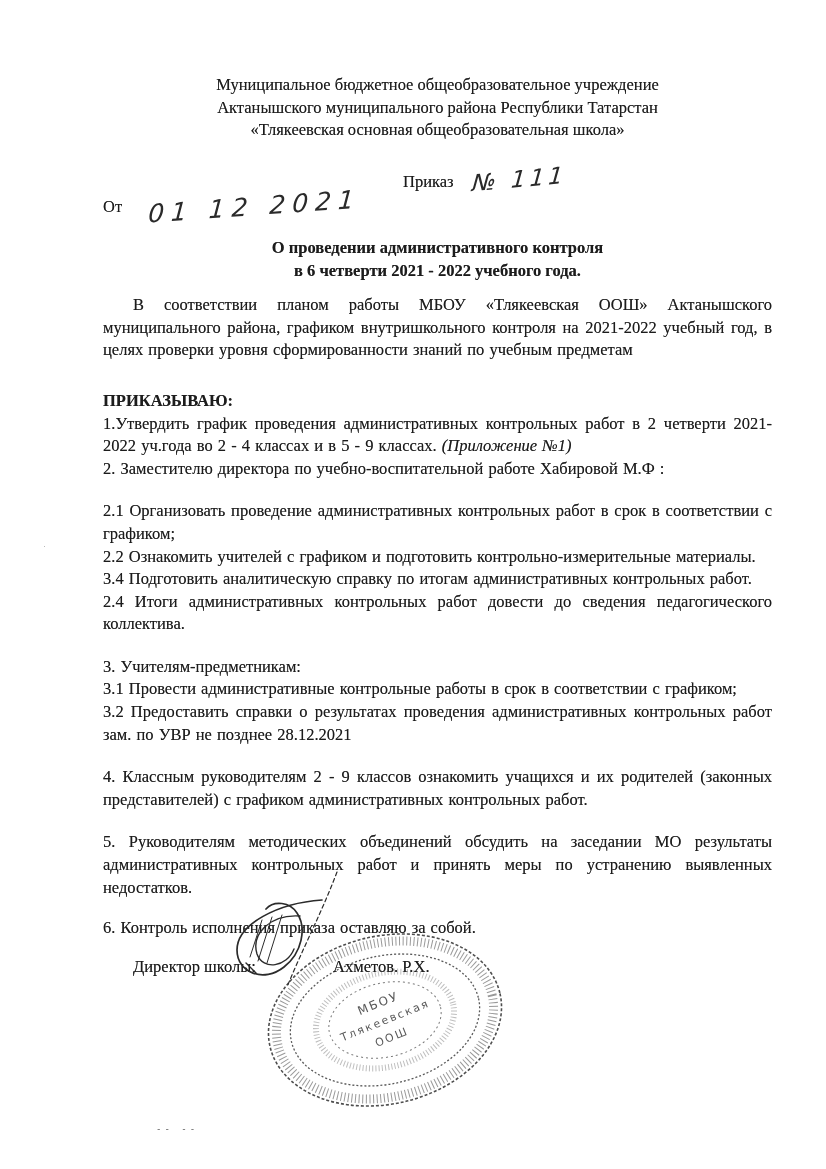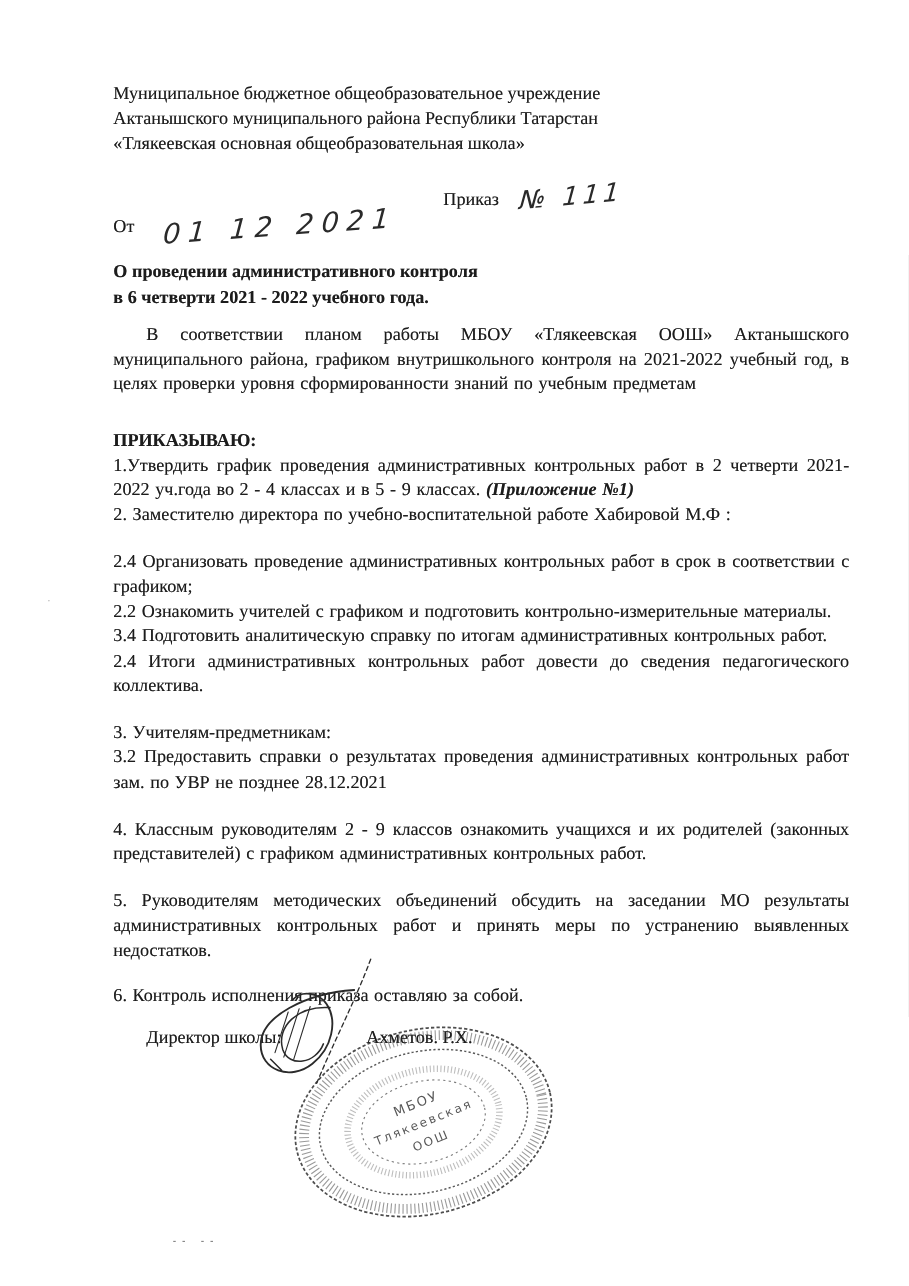--- a/index.html
+++ b/index.html
@@ -7,38 +7,38 @@
     position:relative; width:826px; height:1169px; background:#ffffff;
     margin:0 auto; overflow:hidden;
     font-family:"Liberation Serif","DejaVu Serif",serif;
     color:#1c1c1c;
   }
   .flow{
     position:absolute; left:103px; top:74px; width:669px;
     font-size:16.5px; line-height:22.6px;
     text-shadow:0 0 .5px rgba(20,20,20,.55);
   }
-  .center{}
+  .center{text-align:center;}
   .just{text-align:justify; word-spacing:1px; margin:0;}
   p{margin:0;}
   .hdr{margin-bottom:26px;}
   .order-line{padding-left:300px; white-space:nowrap;}
   .hand{
     display:inline-block;
     font-family:"DejaVu Sans",sans-serif;
     font-style:italic; color:#2a2a2a; text-shadow:none;
   }
   .hand-num{font-size:23px; letter-spacing:4px; transform:rotate(-5deg) skewX(-10deg); margin-left:14px;}
   .hand-date{font-size:25px; letter-spacing:7px; transform:rotate(-4deg) skewX(-8deg); margin-left:22px; position:relative; top:3px;}
   .subject{margin-top:18px;font-weight:bold;}
   .intro{margin-top:12px; text-indent:30px;}
   .resolve{margin-top:28px;font-weight:bold;}
   .gap{height:20px;}
   .gap-sm{height:18px;}
-  .bold-it{font-weight:bold; font-style:italic;}
+  .bold-it{font-weight:normal; font-style:italic;}
   .sig-row{margin-top:16px; padding-left:30px; position:relative; z-index:2;}
   .sig-name{display:inline-block; margin-left:73px;}
   .overlay{position:absolute; left:0; top:0; pointer-events:none; z-index:3;}
   .artifact-bottom{
     position:absolute; left:156px; top:1124px; font-size:9px; letter-spacing:3px;
     color:#555; font-family:"DejaVu Sans Mono",monospace;
   }
   .margin-dot{position:absolute; left:43px; top:541px; font-size:9px; color:#999;}
   .stamp-text{
     font-family:"DejaVu Sans",sans-serif; fill:#2e2e2e; opacity:.8;
@@ -75,28 +75,29 @@
 
     <p class="just intro">В соответствии планом работы МБОУ «Тлякеевская ООШ» Актанышского муниципального района, графиком внутришкольного контроля на 2021-2022 учебный год, в целях проверки уровня сформированности знаний по учебным предметам</p>
 
     <p class="resolve">ПРИКАЗЫВАЮ:</p>
 
     <p class="just"><span>1.Утвердить график проведения административных контрольных работ в 2 четверти 2021-2022 уч.года во 2 - 4 классах и в 5 - 9 классах. </span><span class="bold-it">(Приложение №1)</span></p>
     <p class="just">2. Заместителю директора по учебно-воспитательной работе Хабировой М.Ф :</p>
 
     <div class="gap"></div>
 
-    <p class="just">2.4 Организовать проведение административных контрольных работ в срок в соответствии с графиком;</p>
+    <p class="just">2.1 Организовать проведение административных контрольных работ в срок в соответствии с графиком;</p>
     <p class="just">2.2 Ознакомить учителей с графиком и подготовить контрольно-измерительные материалы.</p>
     <p class="just">3.4 Подготовить аналитическую справку по итогам административных контрольных работ.</p>
     <p class="just">2.4 Итоги административных контрольных работ довести до сведения педагогического коллектива.</p>
 
     <div class="gap"></div>
 
     <p class="just">3. Учителям-предметникам:</p>
+    <p class="just">3.1 Провести административные контрольные работы в срок в соответствии с графиком;</p>
     <p class="just">3.2 Предоставить справки о результатах проведения административных контрольных работ зам. по УВР не позднее 28.12.2021</p>
 
     <div class="gap"></div>
 
     <p class="just">4. Классным руководителям 2 - 9 классов ознакомить учащихся и их родителей (законных представителей) с графиком административных контрольных работ.</p>
 
     <div class="gap"></div>
 
     <p class="just">5. Руководителям методических объединений обсудить на заседании МО результаты административных контрольных работ и принять меры по устранению выявленных недостатков.</p>
 

